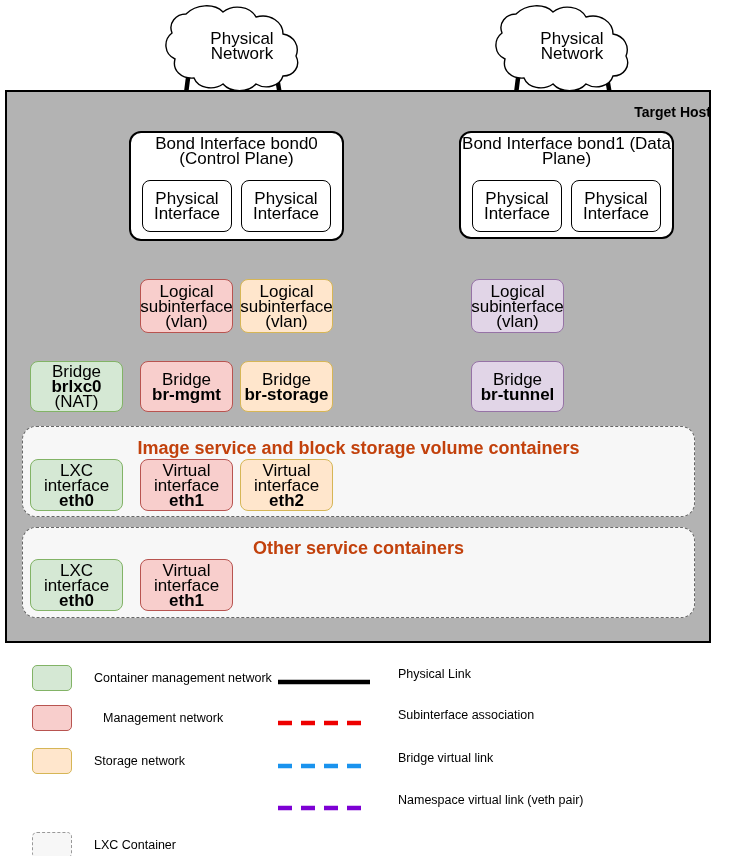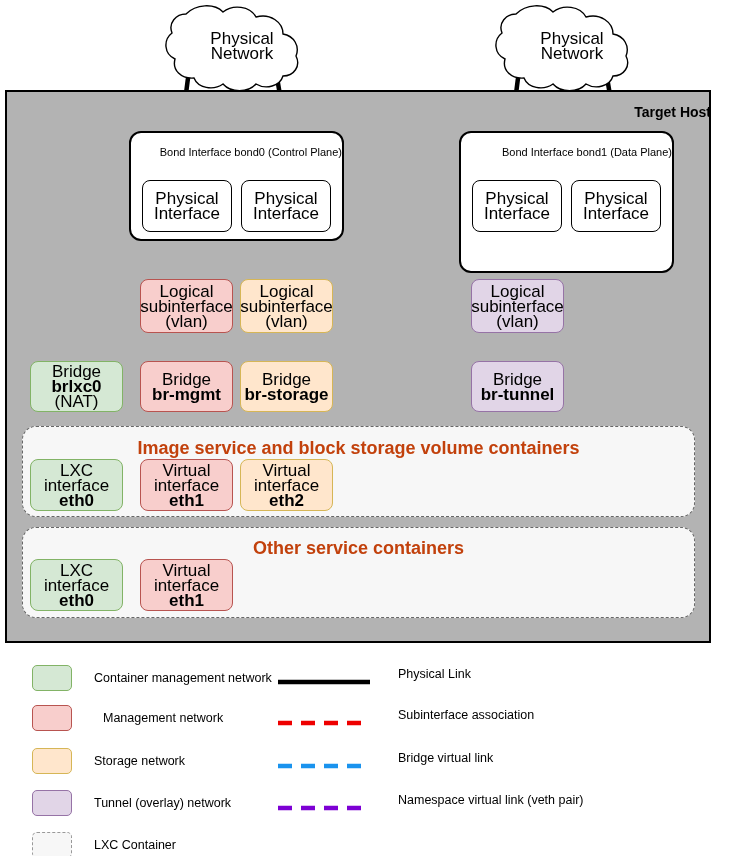--- a/index.html
+++ b/index.html
@@ -73,23 +73,23 @@
     position: absolute;
     box-sizing: border-box;
     background: #ffffff;
     border: 2.6px solid #000;
     border-radius: 12px;
     z-index: 4;
   }
   .bond-label {
     position: absolute;
     width: 100%;
-    top: 12px;
-    text-align: right;
-    font-size: 11px;
+    top: 3px;
+    text-align: center;
+    font-size: 17px;
     line-height: 15px;
     z-index: 6;
   }
   .lxc-group {
     position: absolute;
     box-sizing: border-box;
     background: #f7f7f7;
     border: 1.5px dashed #666;
     border-radius: 14px;
     z-index: 3;
@@ -209,21 +209,21 @@
   </div>
   <div class="node c-white" style="left:142px; top:180px; width:90px; height:52px; border-width:1.6px;">
     <span class="ln">Physical</span>
     <span class="ln">Interface</span>
   </div>
   <div class="node c-white" style="left:241px; top:180px; width:90px; height:52px; border-width:1.6px;">
     <span class="ln">Physical</span>
     <span class="ln">Interface</span>
   </div>
 
-  <div class="bond-box" style="left:459px; top:131px; width:215px; height:142px;">
+  <div class="bond-box" style="left:459px; top:131px; width:215px; height:108px;">
     <div class="bond-label">
       <span class="ln">Bond Interface</span>
       <span class="ln b">bond1</span>
       <span class="ln">(Data Plane)</span>
     </div>
   </div>
   <div class="node c-white" style="left:472px; top:180px; width:90px; height:52px; border-width:1.6px;">
     <span class="ln">Physical</span>
     <span class="ln">Interface</span>
   </div>
@@ -303,24 +303,20 @@
       <div class="lg-swatch c-green"></div>
       <div class="lg-text">Container management network</div>
     </div>
     <div class="lg-row" style="left:32px; top:50px;gap:9px;">
       <div class="lg-swatch c-pink"></div>
       <div class="lg-text">Management network</div>
     </div>
     <div class="lg-row" style="left:32px; top:93px;text-align:center;">
       <div class="lg-swatch c-yellow"></div>
       <div class="lg-text">Storage network</div>
-    </div>
-    <div class="lg-row" style="left:32px; top:135px;">
-      <div class="lg-swatch c-purple"></div>
-      <div class="lg-text">Tunnel (overlay) network</div>
     </div>
     <div class="lg-row" style="left:32px; top:177px;">
       <div class="lg-swatch container"></div>
       <div class="lg-text">LXC Container</div>
     </div>
 
     <div class="lg-row" style="left:278px; top:12px;">
       <div class="lg-line-wrap">
         <svg width="92" height="6" viewBox="0 0 92 6">
             <line x1="0" y1="3" x2="92" y2="3" stroke="#000000" stroke-width="4.5"></line>

